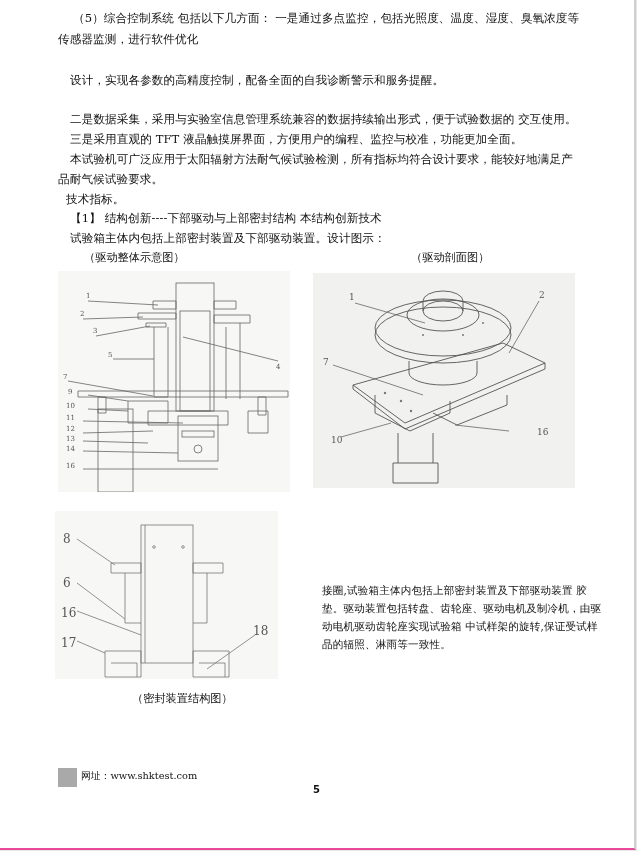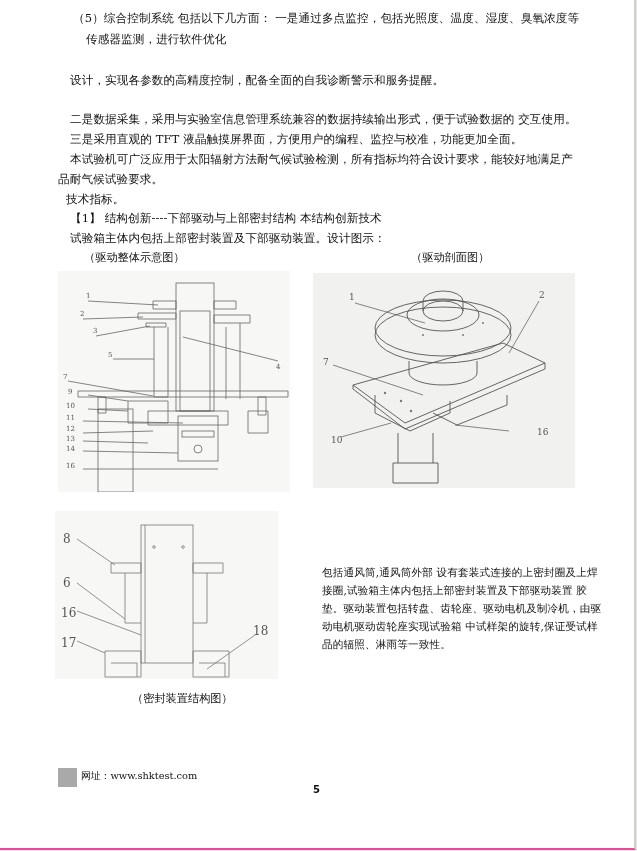--- a/index.html
+++ b/index.html
@@ -16,21 +16,21 @@
   .footer-text { position:absolute; left:81px; top:770px; font-size:9.8px; white-space:nowrap; }
   .page-num { position:absolute; left:313px; top:784px; font-size:10px; font-weight:bold; font-family:"DejaVu Sans", sans-serif; }
   .lbl { font-family:"DejaVu Serif", serif; fill:#555; }
 </style>
 </head>
 <body>
 
 <div class="page">
 
   <div class="line" style="left:73px;top:10px;">（5）综合控制系统 包括以下几方面： 一是通过多点监控，包括光照度、温度、湿度、臭氧浓度等</div>
-  <div class="line" style="left:58px;top:31px;margin-left:28px;">传感器监测，进行软件优化</div>
+  <div class="line" style="left:58px;top:31px;">传感器监测，进行软件优化</div>
   <div class="line" style="left:70px;top:72px;">设计，实现各参数的高精度控制，配备全面的自我诊断警示和服务提醒。</div>
   <div class="line" style="left:70px;top:111px;">二是数据采集，采用与实验室信息管理系统兼容的数据持续输出形式，便于试验数据的 交互使用。</div>
   <div class="line" style="left:70px;top:151px;">本试验机可广泛应用于太阳辐射方法耐气候试验检测，所有指标均符合设计要求，能较好地满足产</div>
   <div class="line" style="left:70px;top:131px;">三是采用直观的 TFT 液晶触摸屏界面，方便用户的编程、监控与校准，功能更加全面。</div>
   <div class="line" style="left:58px;top:171px;">品耐气候试验要求。</div>
   <div class="line" style="left:66px;top:191px;">技术指标。</div>
   <div class="line" style="left:70px;top:210px;">【1】 结构创新----下部驱动与上部密封结构 本结构创新技术</div>
   <div class="line" style="left:70px;top:230px;">试验箱主体内包括上部密封装置及下部驱动装置。设计图示：</div>
 
   <div class="cap" style="left:84px;top:250px;">（驱动整体示意图）</div>
@@ -139,21 +139,20 @@
       <g class="lbl" font-size="12" fill="#999">
         <text x="8" y="32">8</text>
         <text x="8" y="76">6</text>
         <text x="6" y="106">16</text>
         <text x="6" y="136">17</text>
         <text x="198" y="124">18</text>
       </g>
     </svg>
   </div>
 
-  <div class="sideline" style="top:566px;">包括通风筒,通风筒外部 设有套装式连接的上密封圈及上焊</div>
   <div class="sideline" style="top:584px;">接圈,试验箱主体内包括上部密封装置及下部驱动装置 胶</div>
   <div class="sideline" style="top:602px;">垫。驱动装置包括转盘、齿轮座、驱动电机及制冷机，由驱</div>
   <div class="sideline" style="top:620px;">动电机驱动齿轮座实现试验箱 中试样架的旋转,保证受试样</div>
   <div class="sideline" style="top:638px;">品的辐照、淋雨等一致性。</div>
 
   <div class="cap" style="left:132px;top:691px;">（密封装置结构图）</div>
 
   <div class="footer-box"></div>
   <div class="footer-text">网址：www.shktest.com</div>
   <div class="page-num">5</div>

